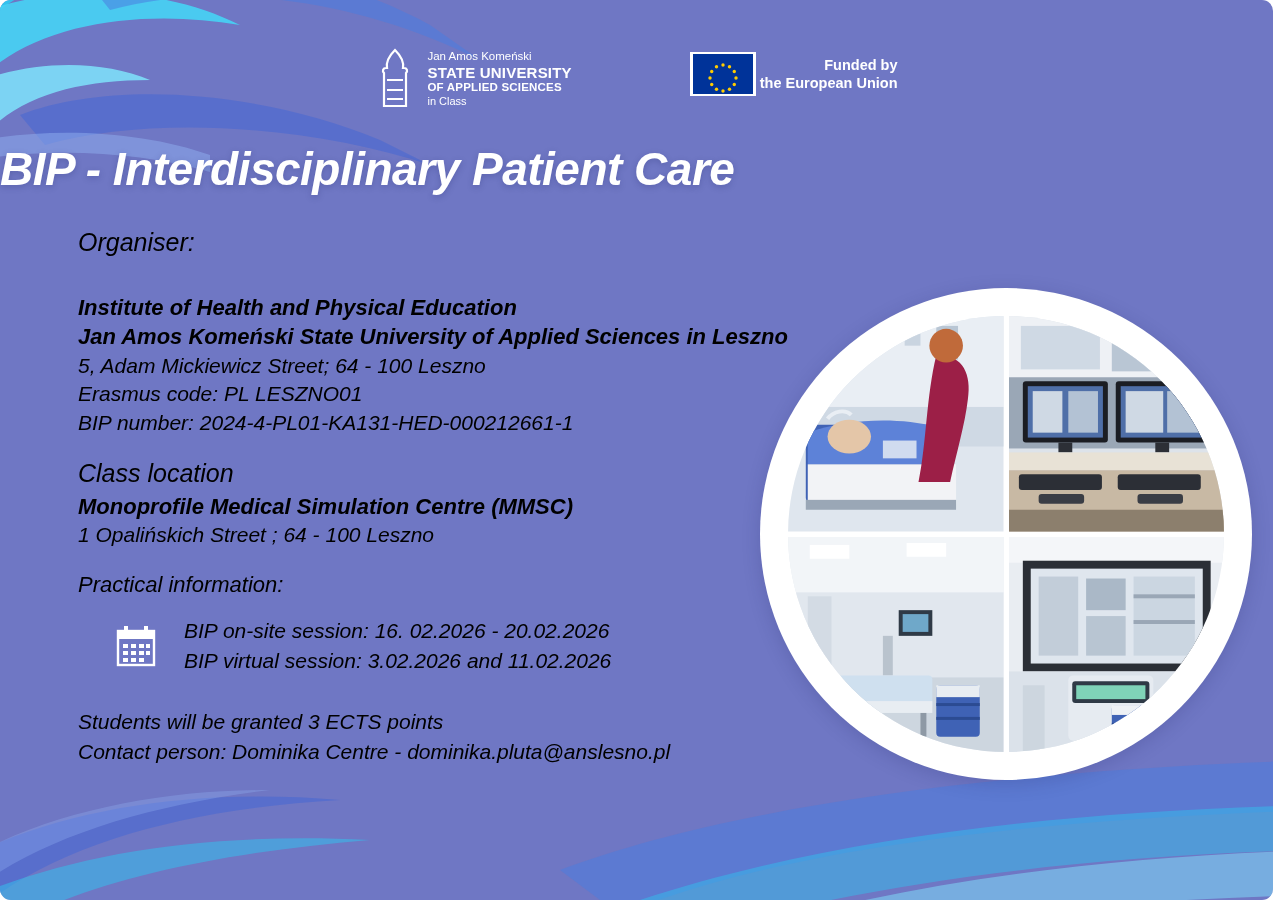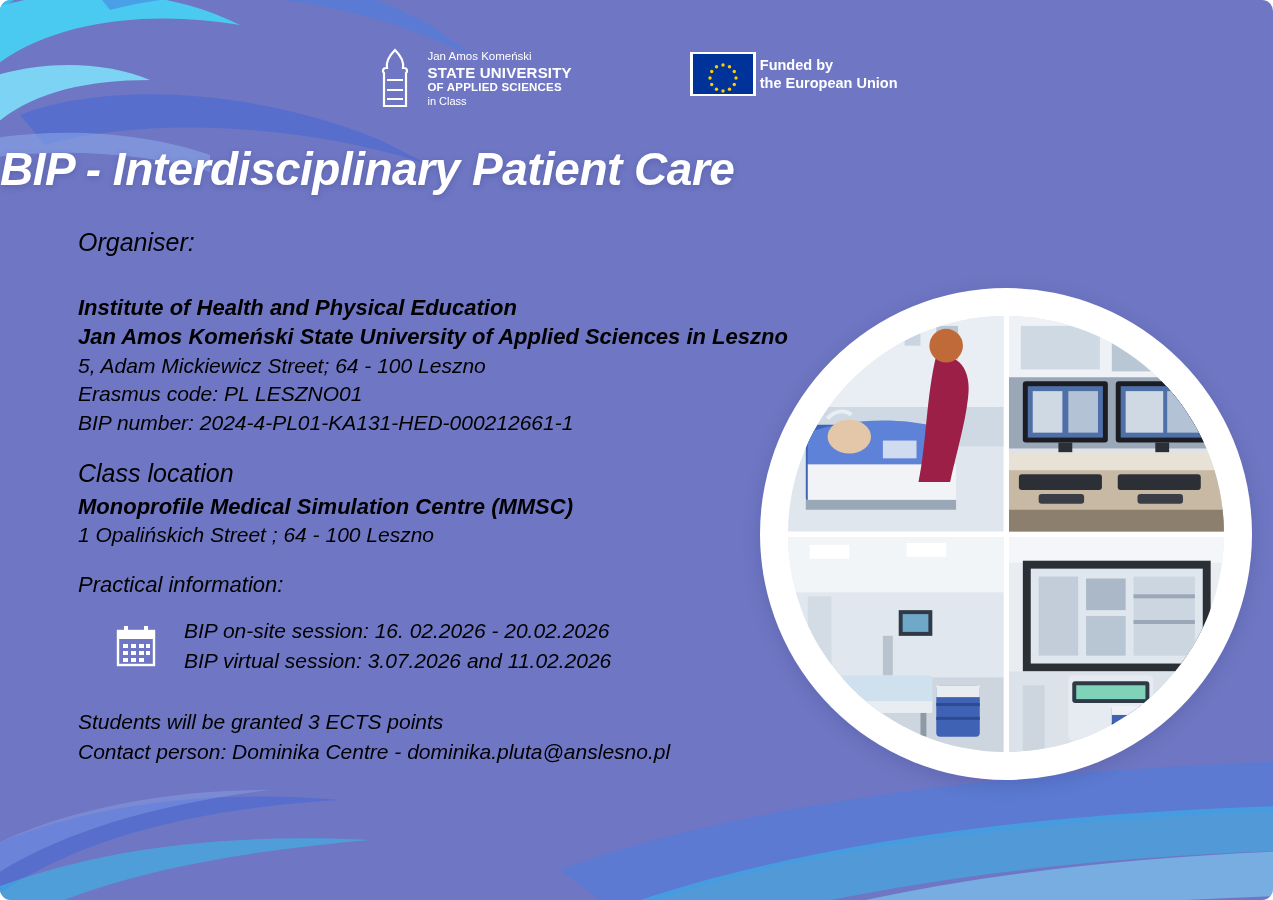--- a/index.html
+++ b/index.html
@@ -29,21 +29,21 @@
     gap: 118px;
   }
   .uni-logo { display: flex; align-items: center; gap: 12px; }
   .uni-mark { width: 40px; height: 62px; }
   .uni-text { color: #fff; line-height: 1.18; }
   .uni-text .l1 { font-size: 11.5px; }
   .uni-text .l2 { font-size: 15px; font-weight: bold; letter-spacing: .2px; }
   .uni-text .l3 { font-size: 11.5px; font-weight: bold; letter-spacing: .2px; }
   .uni-text .l4 { font-size: 11px; }
 
-  .eu-logo { display: flex; align-items: center; gap: 4px; margin-top: 4px; }
+  .eu-logo { display: flex; align-items: center; gap: 4px; margin-top: 4px; text-align: right; }
   .eu-flag {
     width: 66px; height: 44px; background: #fff;
     display: flex; align-items: center; justify-content: center;
   }
   .eu-text { color: #fff; font-size: 14.5px; font-weight: bold; line-height: 1.25; }
 
   
   #title {
     position: absolute; top: 142px; left: 0; width: 100%;
     text-align: left;
@@ -201,21 +201,21 @@
             <rect x="15" y="26" width="5" height="4"></rect>
           <rect x="23" y="26" width="5" height="4"></rect>
             <rect x="30" y="26" width="4" height="4"></rect>
           <rect x="7" y="33" width="5" height="4"></rect>
             <rect x="15" y="33" width="5" height="4"></rect>
           <rect x="23" y="33" width="5" height="4"></rect>
         </g>
       </svg>
       <div class="dates-text">
         <div>BIP on-site session: 16. 02.2026 - 20.02.2026</div>
-        <div>BIP virtual session: 3.07.2026 and 11.02.2026</div>
+        <div>BIP virtual session: 3.02.2026 and 11.02.2026</div>
       </div>
     </div>
 
     <div class="footer-lines">
       <div>Students will be granted 3 ECTS  points</div>
       <div>Contact person: Dominika Centre - dominika.pluta@anslesno.pl</div>
     </div>
   </div>
 
   <div id="photo-circle">

